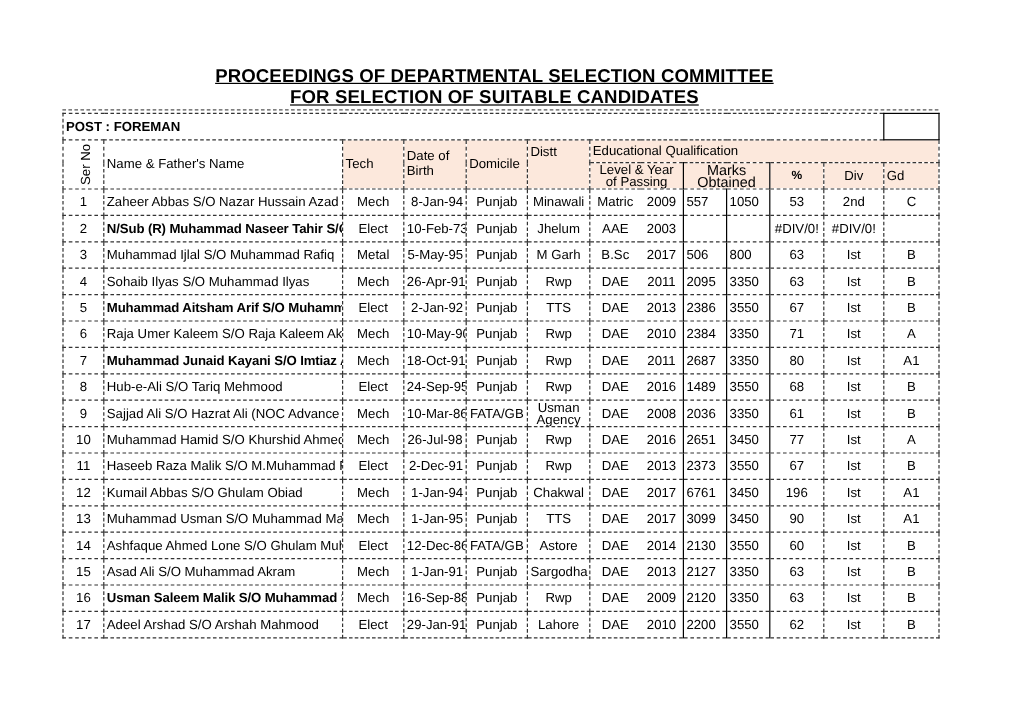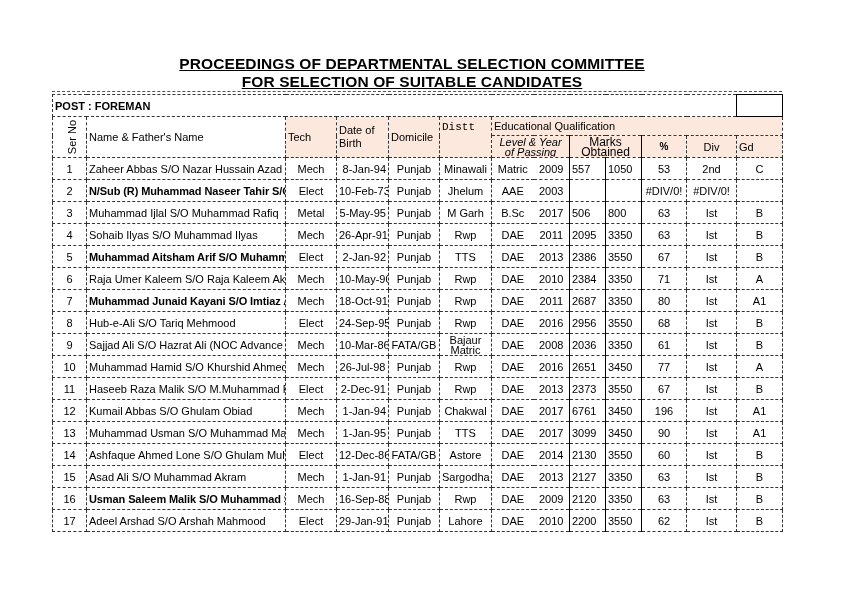--- a/index.html
+++ b/index.html
@@ -53,25 +53,25 @@
     <tr class="post-row">
       <td colspan="12" class="post">POST : FOREMAN</td>
       <td class="post-box"></td>
     </tr>
     <tr>
       <td rowspan="2" class="c ser-hdr"><span>Ser No</span></td>
       <td rowspan="2">Name &amp; Father's Name</td>
       <td rowspan="2" class="hdr">Tech</td>
       <td rowspan="2" class="hdr" style="white-space:normal;line-height:13px;">Date of Birth</td>
       <td rowspan="2" class="hdr">Domicile</td>
-      <td rowspan="2" class="hdr" style="vertical-align:top;padding-top:4px;font-family:Liberation Mono, monospace;">Distt</td>
+      <td rowspan="2" class="hdr" style="vertical-align:top;padding-top:4px;">Distt</td>
       <td colspan="7" class="hdr" style="height:18px;">Educational Qualification</td>
     </tr>
     <tr>
-      <td colspan="2" class="hdr sub" style="white-space:normal;height:20px;font-style:italic;">Level &amp; Year of Passing</td>
+      <td colspan="2" class="hdr sub" style="white-space:normal;height:20px;">Level &amp; Year of Passing</td>
       <td colspan="2" class="hdr sub solid-l solid-r" style="white-space:normal;font-size:12px;">Marks Obtained</td>
       <td class="hdr c" style="font-weight:bold;font-size:10px;">%</td>
       <td class="hdr c">Div</td>
       <td class="hdr">Gd</td>
     </tr>
   <tr>
         <td class="c">1</td>
         <td>Zaheer Abbas S/O Nazar Hussain Azad</td>
         <td class="c">Mech</td>
         <td class="r">8-Jan-94</td>
@@ -177,33 +177,33 @@
       </tr>
       <tr>
         <td class="c">8</td>
         <td>Hub-e-Ali S/O Tariq Mehmood</td>
         <td class="c">Elect</td>
         <td class="r date-small">24-Sep-95</td>
         <td class="c">Punjab</td>
         <td class="c">Rwp</td>
         <td class="c" style="border-right: none;">DAE</td>
         <td class="c" style="border-left: none;">2016</td>
-        <td class="solid-l">2956</td>
+        <td class="solid-l">1489</td>
         <td class="solid-l solid-r">3550</td>
         <td class="c">68</td>
         <td class="c">Ist</td>
         <td class="c">B</td>
       </tr>
       <tr>
         <td class="c">9</td>
         <td class="med-name">Sajjad Ali S/O Hazrat Ali  (NOC Advance Copy Att)</td>
         <td class="c">Mech</td>
         <td class="r date-small">10-Mar-86</td>
         <td class="c">FATA/GB</td>
-        <td class="c agency" style="white-space: normal;">Bajaur Matric</td>
+        <td class="c agency" style="white-space: normal;">Usman Agency</td>
         <td class="c" style="border-right: none;">DAE</td>
         <td class="c" style="border-left: none;">2008</td>
         <td class="solid-l">2036</td>
         <td class="solid-l solid-r">3350</td>
         <td class="c">61</td>
         <td class="c">Ist</td>
         <td class="c">B</td>
       </tr>
       <tr>
         <td class="c">10</td>

